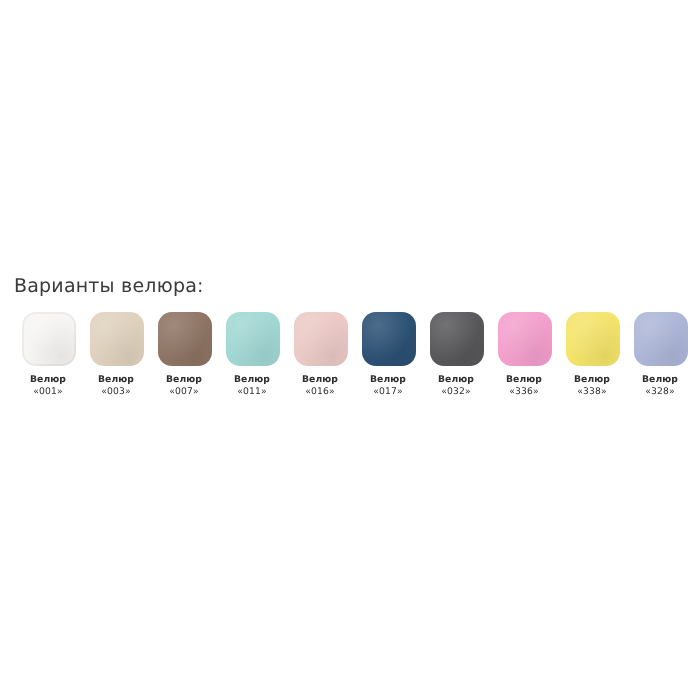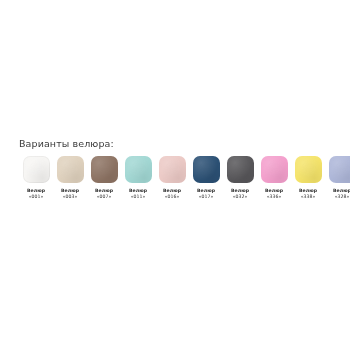--- a/index.html
+++ b/index.html
@@ -19,21 +19,21 @@
   #page {
     position: relative;
     width: 350px;
     height: 350px;
     background: #ffffff;
   }
 
   
   #velour-block {
     position: absolute;
-    left: 12px;
+    left: 0;
     top: 138px;
     width: 296px;
   }
 
   #section-title {
     font-size: 9.5px;
     line-height: 12px;
     color: #3b3b3b;
     letter-spacing: 0.1px;
     padding-left: 7px;

